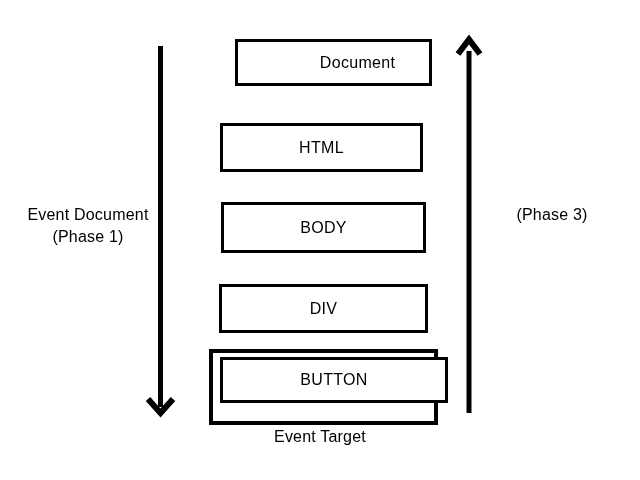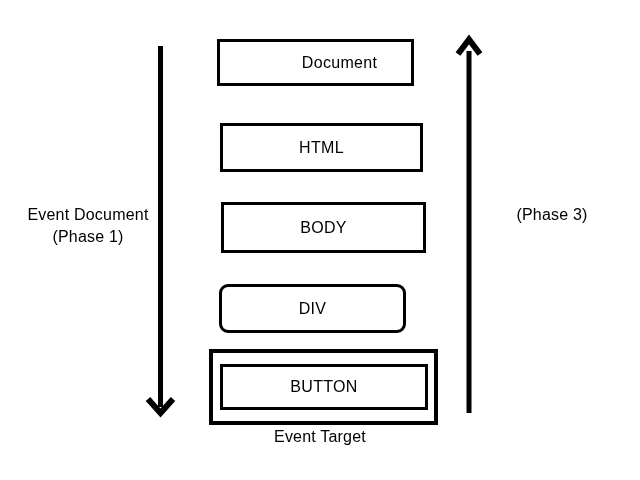--- a/index.html
+++ b/index.html
@@ -20,33 +20,33 @@
     position: absolute;
     box-sizing: border-box;
     background: #ffffff;
     border: 3px solid #000000;
     display: flex;
     align-items: center;
     justify-content: center;
     font-size: 16px;
     letter-spacing: 0.3px;
   }
-  .box-document { left: 217px; top: 39px;  width: 197px; height: 47px; padding-left: 48px; }
+  .box-document { left: 235px; top: 39px;  width: 197px; height: 47px; padding-left: 48px; }
   .box-html     { left: 220px; top: 123px; width: 203px; height: 49px; }
   .box-body     { left: 221px; top: 202px; width: 205px; height: 51px; }
-  .box-div      { left: 219px; top: 284px; width: 187px; height: 49px; border-radius: 9px; }
+  .box-div      { left: 219px; top: 284px; width: 209px; height: 49px; }
   .box-button-outer {
     position: absolute;
     box-sizing: border-box;
     left: 209px; top: 349px; width: 229px; height: 76px;
     border: 4px solid #000000;
     background: #ffffff;
   }
   .box-button-inner {
-    left: 7px; top: 11px; width: 208px; height: 46px;
+    left: 7px; top: 4px; width: 228px; height: 46px;
   }
   .side-label {
     position: absolute;
     width: 150px;
     text-align: center;
     font-size: 16px;
     line-height: 22px;
     letter-spacing: 0.2px;
   }
   .label-capturing { left: 13px;  top: 204px; }

